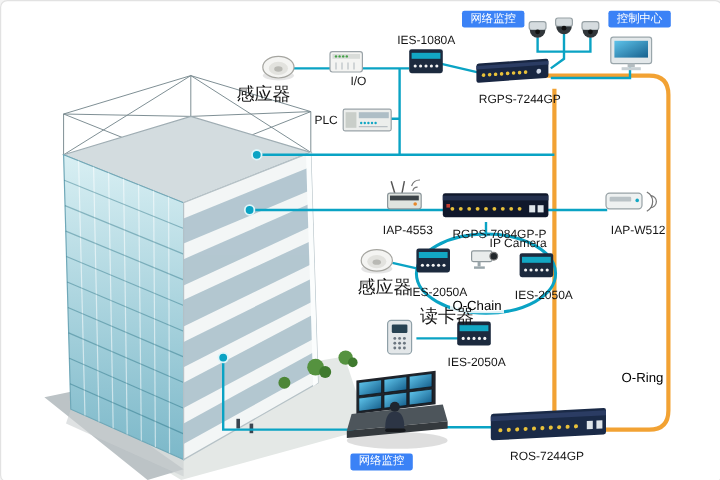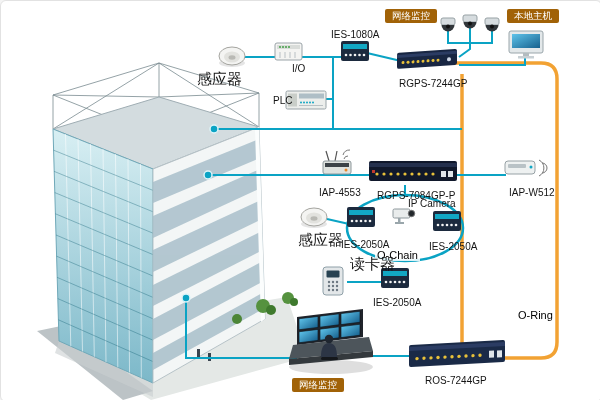--- a/index.html
+++ b/index.html
@@ -8,21 +8,21 @@
     border:1px solid #e2e2e2;border-radius:6px;overflow:hidden;
     font-family:"Liberation Sans", sans-serif;
   }
   .stage svg{position:absolute;left:0;top:0;}
   .lbl{
     position:absolute;font-size:10px;line-height:1.1;color:#151515;
     white-space:nowrap;letter-spacing:0;
   }
   .cn{font-size:15px;}
   .tag{
-    background:#a16207;color:#ffffff;font-size:9.5px;
+    background:#3b82f6;color:#ffffff;font-size:9.5px;
     padding:2px 7px;border-radius:2px;
   }
   .strong{
     font-weight:400;font-size:11px;background:rgba(255,255,255,.85);
     padding:0 2px;color:#000;margin-top:16px;
   }
 </style>
 </head>
 <body>
 
@@ -364,24 +364,24 @@
 
   <g fill="#0aa3c4" stroke="#def5f9" stroke-width="1.5">
     <circle cx="213" cy="128" r="4"></circle>
     <circle cx="207" cy="174" r="4"></circle>
     <circle cx="185" cy="297" r="4"></circle>
   </g>
 </svg>
 
 <span class="lbl cn" style="left:196px;top:70px">感应器</span>
 <span class="lbl" style="left:291px;top:62px">I/O</span>
-<span class="lbl" style="left:272px;top:94px">PLC</span>
+<span class="lbl" style="left:261px;top:94px">PLC</span>
 <span class="lbl" style="left:330px;top:28px">IES-1080A</span>
 <span class="lbl tag" style="left:384px;top:8px">网络监控</span>
-<span class="lbl tag" style="left:506px;top:8px">本地主机</span>
+<span class="lbl tag" style="left:506px;top:8px">控制中心</span>
 <span class="lbl" style="left:398px;top:77px">RGPS-7244GP</span>
 <span class="lbl" style="left:318px;top:186px">IAP-4553</span>
 <span class="lbl" style="left:376px;top:189px">RGPS-7084GP-P</span>
 <span class="lbl" style="left:508px;top:186px">IAP-W512</span>
 <span class="lbl cn" style="left:297px;top:231px">感应器</span>
 <span class="lbl" style="left:340px;top:238px">IES-2050A</span>
 <span class="lbl" style="left:407px;top:197px">IP Camera</span>
 <span class="lbl strong" style="left:374px;top:232px">O-Chain</span>
 <span class="lbl cn" style="left:349px;top:255px">读卡器</span>
 <span class="lbl" style="left:372px;top:296px">IES-2050A</span>

